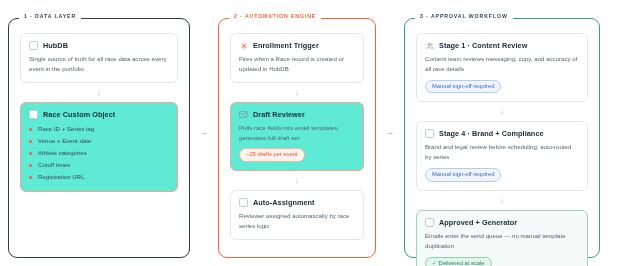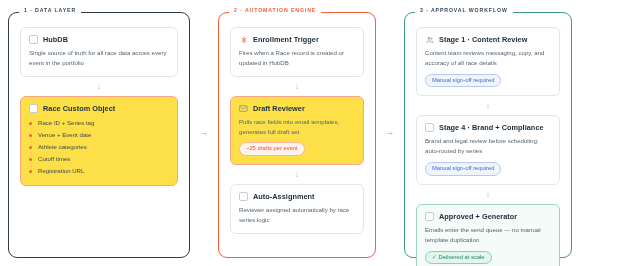--- a/index.html
+++ b/index.html
@@ -22,25 +22,25 @@
 
   
   .column {
     position: relative;
     border: 1.2px solid #33475b;
     border-radius: 9px;
     padding: 14px 11px 10px 11px;
     display: flex;
     flex-direction: column;
     align-items: stretch;
-    margin-top: 6px;
+    margin-top: 12px;
   }
   .col-data        { width: 182px; border-color: #2f3b45; }
   .col-automation  { width: 158px; border-color: #f2603c; }
-  .col-approval    { width: 168px; border-color: #3f9b84; }
+  .col-approval    { width: 196px; border-color: #3f9b84; }
 
   .col-legend {
     position: absolute;
     top: -6px;
     left: 10px;
     background: #ffffff;
     padding: 0 5px;
     font-size: 5.2px;
     font-weight: bold;
     letter-spacing: 0.9px;
@@ -52,21 +52,21 @@
 
   
   .card {
     border: 1px solid #e3e7eb;
     border-radius: 6px;
     background: #ffffff;
     padding: 7px 8px 8px 8px;
   }
   .card.accent-orange {
     border-color: #f7a58b;
-    background: #fde047;
+    background: #5eead4;
   }
   .card.accent-green {
     border-color: #9ed4bf;
     background: #f4fbf8;
   }
 
   .card-head {
     display: flex;
     align-items: center;
     gap: 5px;

